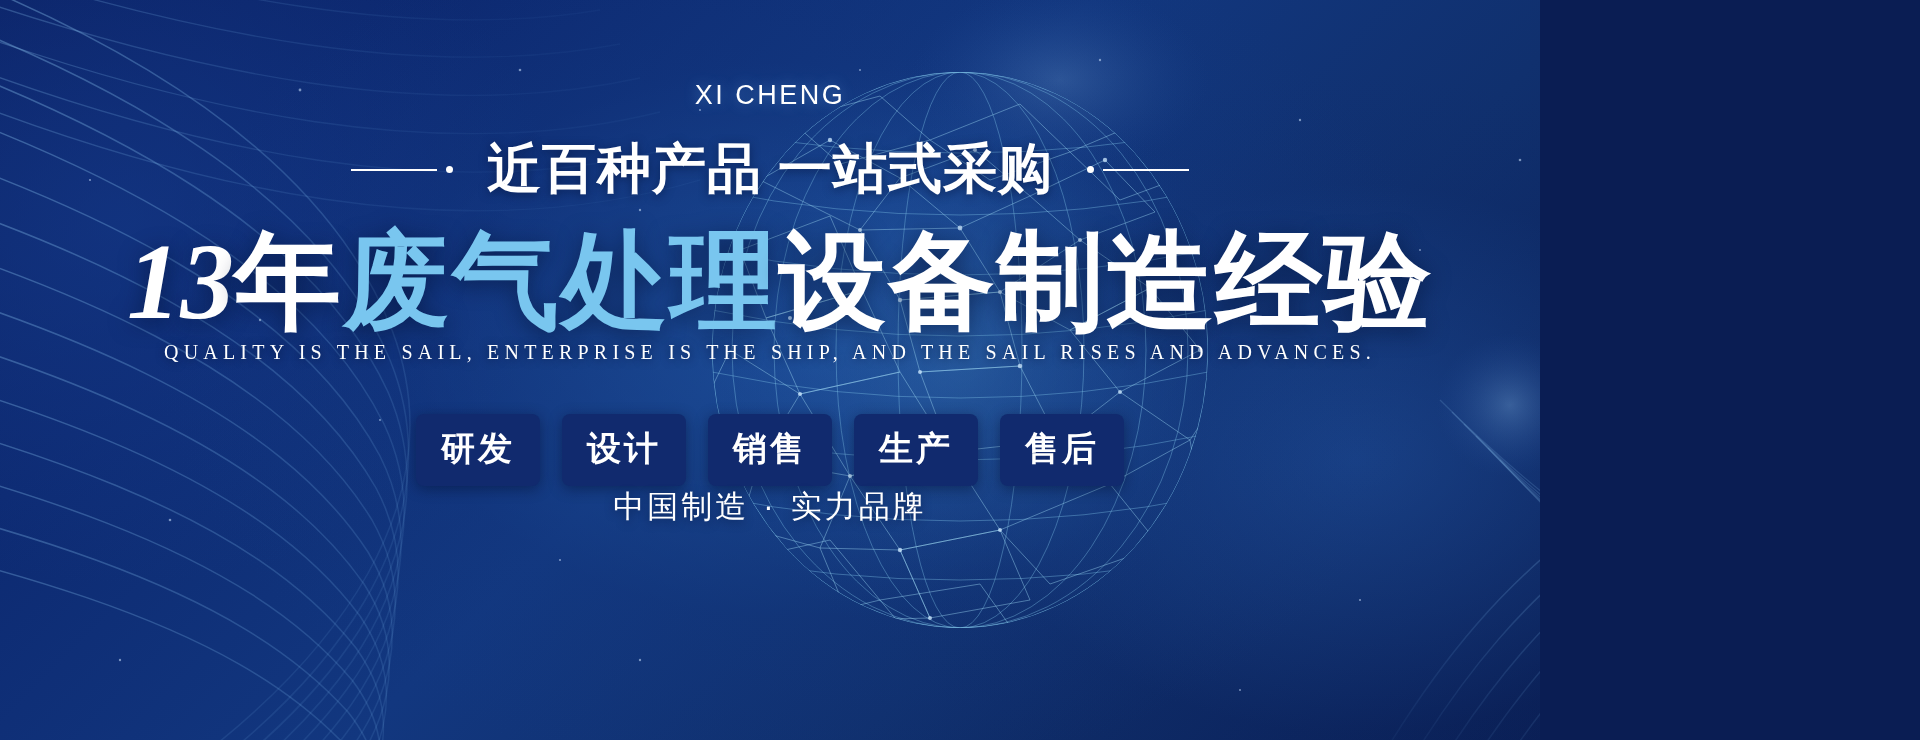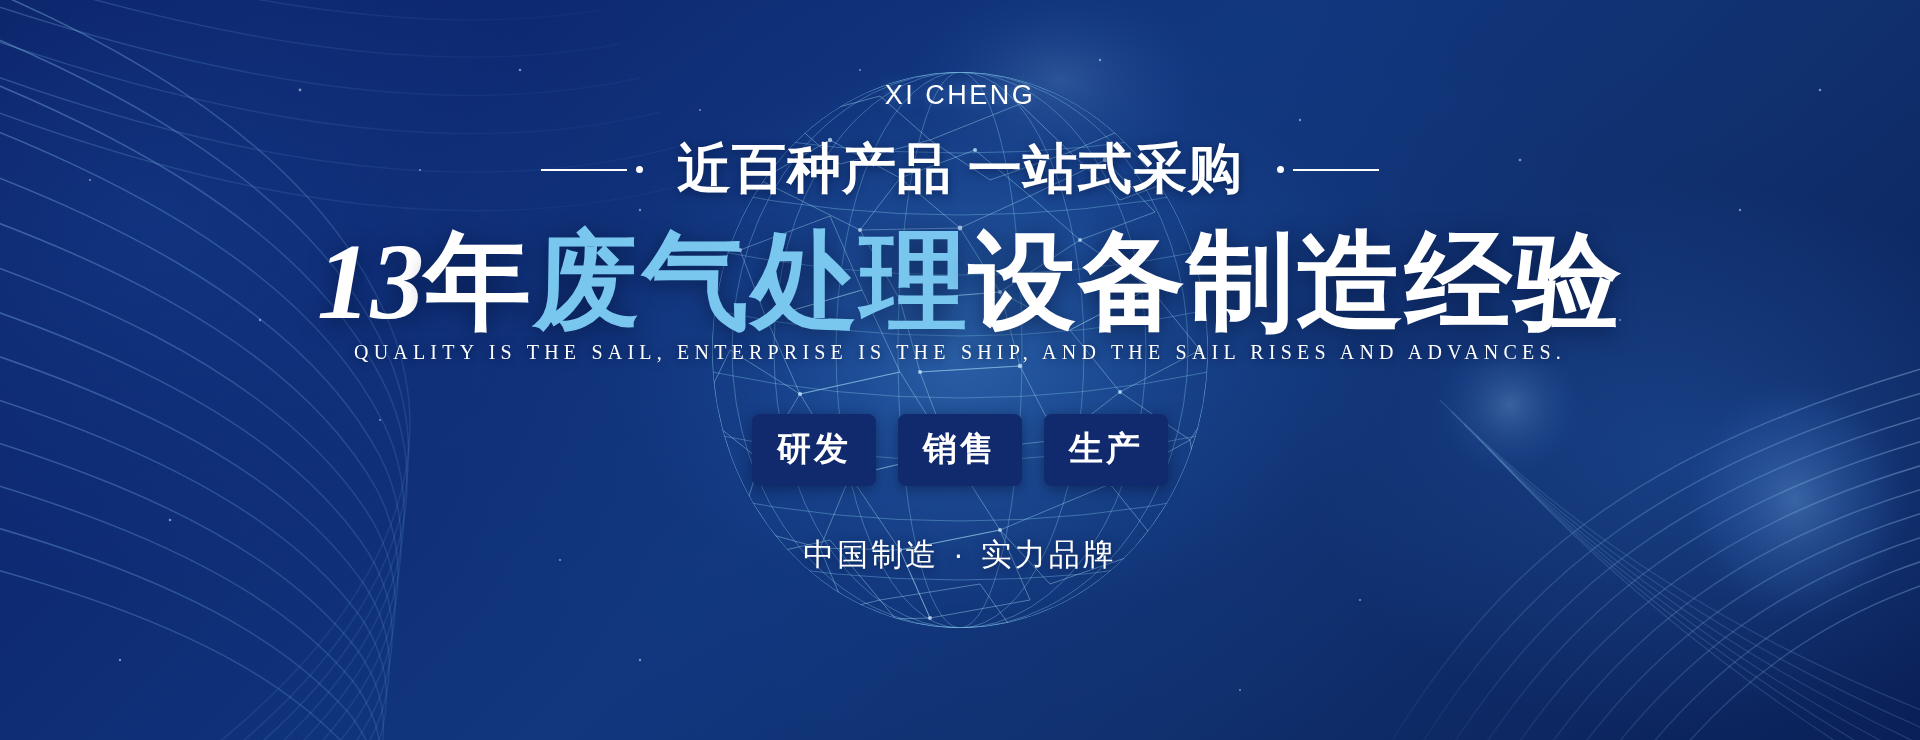--- a/index.html
+++ b/index.html
@@ -4,21 +4,21 @@
 <style>
   * { margin:0; padding:0; box-sizing:border-box; }
   html, body {
     width:1920px; height:740px;
     background:#0a1d53;
     font-family:"Liberation Sans", sans-serif;
     overflow:hidden;
   }
   #banner {
     position:relative;
-    width:1920px; height:740px;
+    width:1540px; height:740px;
     overflow:hidden;
     background:
       radial-gradient(ellipse 900px 620px at 52% 46%, rgba(36,92,168,0.55) 0%, rgba(20,58,130,0.25) 45%, rgba(10,30,85,0) 72%),
       radial-gradient(ellipse 700px 500px at 88% 62%, rgba(40,96,180,0.40) 0%, rgba(14,40,105,0.10) 55%, rgba(10,30,85,0) 78%),
       radial-gradient(ellipse 620px 520px at 8% 30%, rgba(22,60,140,0.55) 0%, rgba(10,30,85,0.0) 70%),
       linear-gradient(135deg, #0b2266 0%, #0d2a72 22%, #12377f 48%, #10306e 70%, #0a1f55 100%);
   }
   .svg-layer { position:absolute; inset:0; width:1920px; height:740px; }
 
   
@@ -93,21 +93,20 @@
     font-size:34px;
     font-weight:bold;
     letter-spacing:3px;
     padding:12px 25px 14px 25px;
     border-radius:8px;
     box-shadow:0 3px 14px rgba(3,14,45,0.45);
     white-space:nowrap;
   }
 
   .footer-line {
-    margin-top:48px;
     color:#ffffff;
     font-size:31px;
     letter-spacing:3px;
     white-space:nowrap;
     text-shadow:0 2px 10px rgba(4,18,55,0.6);
   }
   .footer-line .sep { margin:0 14px; }
 </style>
 </head>
 <body>
@@ -321,22 +320,24 @@
     </div>
 
     <div class="headline">
       <span class="w num">13</span><span class="w">年</span><span class="b">废气处理</span><span class="w">设备制造经验</span>
     </div>
 
     <div class="tagline-en">QUALITY IS THE SAIL, ENTERPRISE IS THE SHIP, AND THE SAIL RISES AND ADVANCES.</div>
 
     <div class="tags">
       <span class="tag">研发</span>
+      <span class="tag">设计</span>
       <span class="tag">销售</span>
       <span class="tag">生产</span>
+      <span class="tag">售后</span>
     </div>
 
     <div class="footer-line">
       <span>中国制造</span><span class="sep">·</span><span>实力品牌</span>
     </div>
 
   </div>
 </div>
 
 </body></html>

